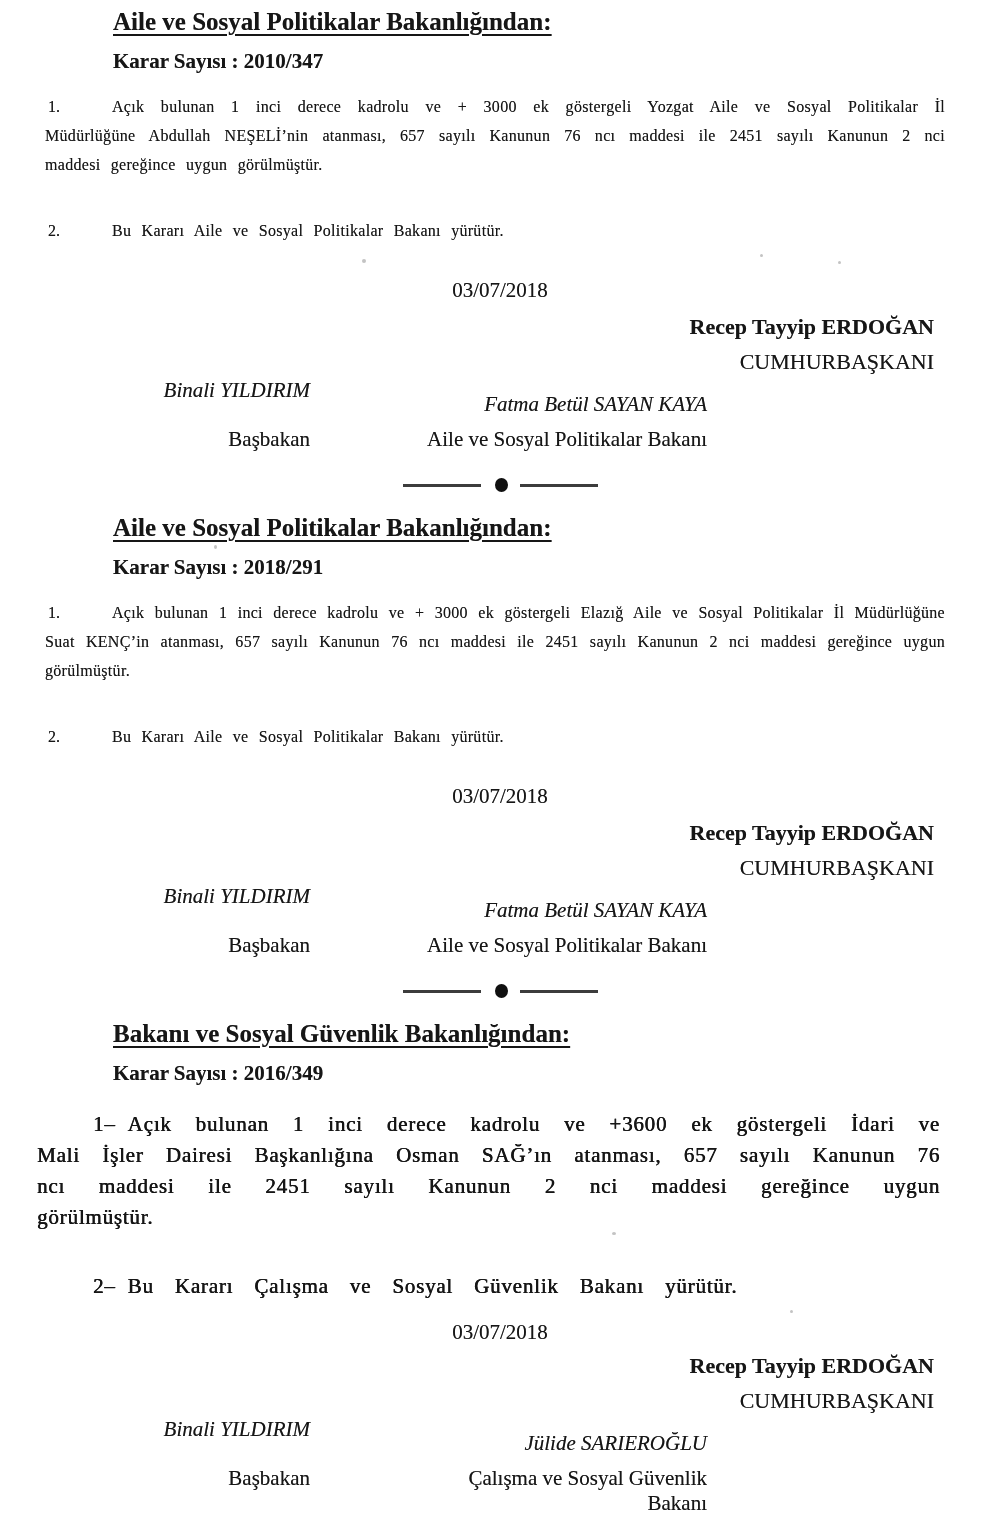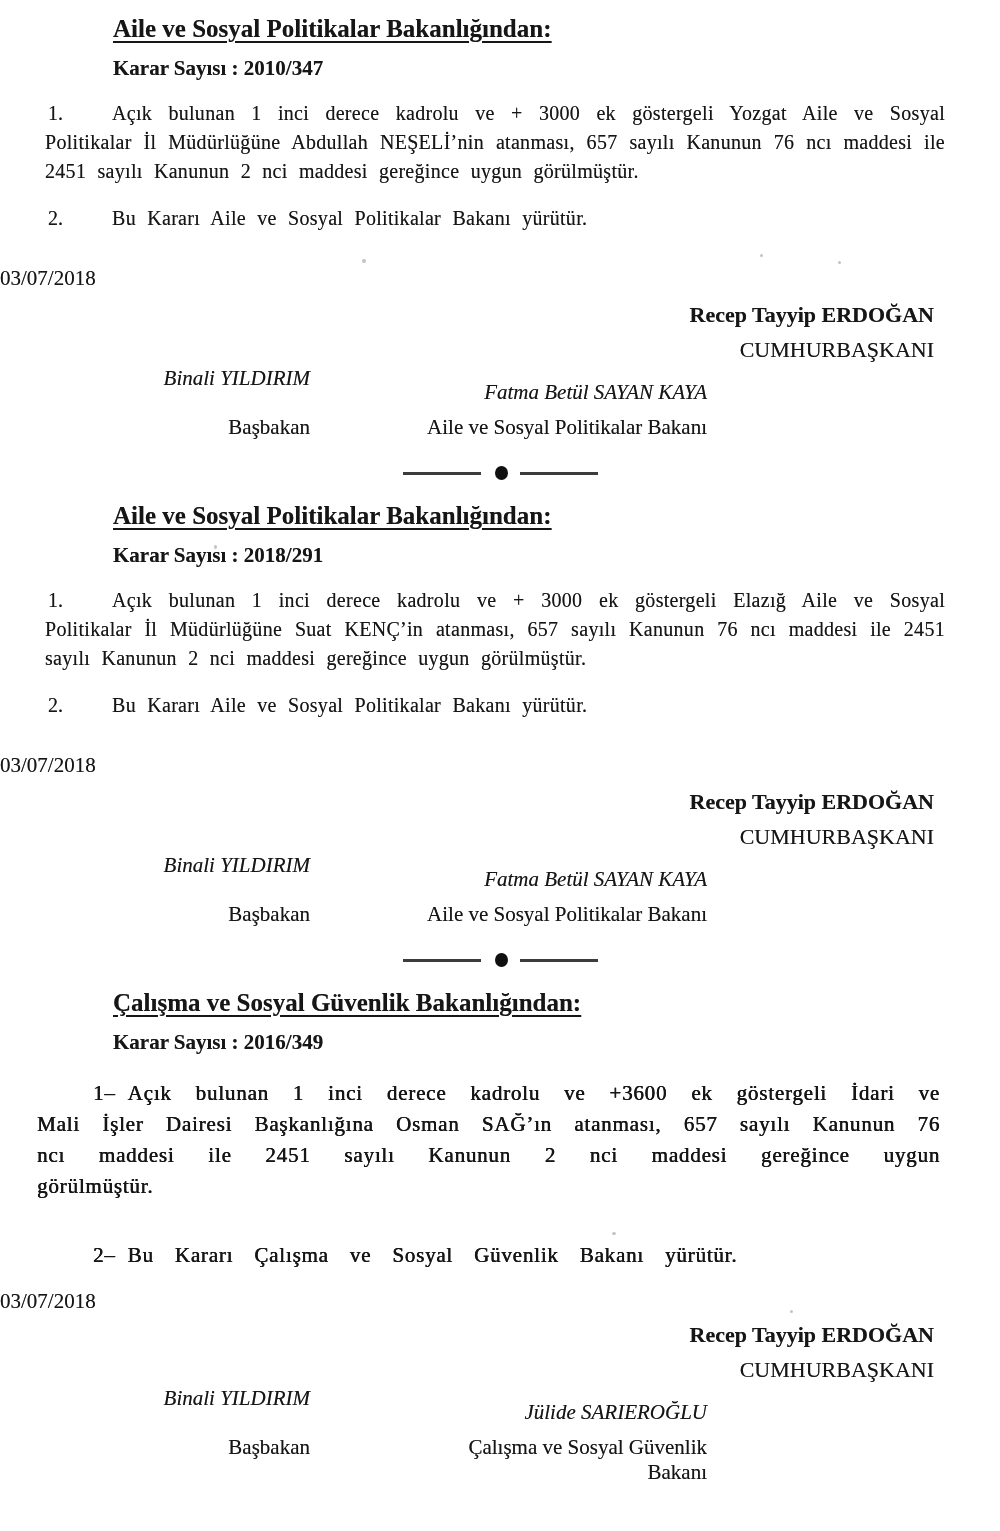--- a/index.html
+++ b/index.html
@@ -5,66 +5,66 @@
 <style>
   html, body { margin:0; padding:0; }
   body {
     width:1000px; height:1531px;
     background:#ffffff;
     color:#161616;
     font-family:"Liberation Serif", serif;
     overflow:hidden;
     position:relative;
   }
-  .page { padding-top:15px; }
+  .page { padding-top:8px; }
 
   .section-heading {
     margin:0 57px 0 113px;
     font-size:25px; line-height:28px;
     text-decoration:underline;
     text-decoration-thickness:2px;
     text-underline-offset:4px;
     text-shadow:0 0 .4px rgba(0,0,0,.5);
   }
   .karar {
     margin:13px 57px 0 113px;
     font-size:21px; line-height:24px;
     font-weight:bold;
     text-shadow:0 0 .3px rgba(0,0,0,.45);
   }
 
   .item {
     margin:0 55px 0 45px;
-    font-size:20px; line-height:29px;
+    font-size:16px; line-height:29px;
     text-align:justify;
     word-spacing:6px; letter-spacing:.3px;
     text-shadow:0 0 .35px rgba(0,0,0,.5);
   }
   .item.first  { margin-top:19px; }
-  .item.second { margin-top:18px; }
+  .item.second { margin-top:37px; }
   .hang .no {
     display:inline-block; width:67px; padding-left:3px;
     box-sizing:border-box; letter-spacing:0;
   }
 
   
   .s3 .item {
     font-size:21px; line-height:31px;
     margin-right:60px;
     word-spacing:15px; letter-spacing:.8px;
     text-shadow:.45px 0 0 currentColor, 0 0 .4px rgba(0,0,0,.6);
     margin-left:37px;
   }
   .s3 .item.first  { margin-top:24px; text-indent:56px; }
   .s3 .item.second { margin-top:38px; text-indent:56px; }
   .s3 .no { margin-right:12px; }
 
   .date {
     margin-top:33px;
-    text-align:left;
+    text-align:center;
     font-size:21px; line-height:25px;
     text-shadow:0 0 .35px rgba(0,0,0,.5);
   }
   .s3 .date { margin-top:18px; }
 
   .sig { position:relative; height:140px; margin-top:11px; }
   .s3 .sig { margin-top:8px; }
   .sig span { position:absolute; text-align:right; text-shadow:0 0 .35px rgba(0,0,0,.5); }
   .sig .president-name  { top:0;    left:634px; width:300px; font-weight:bold; font-size:22px; }
   .sig .president-title { top:35px; left:634px; width:300px; font-size:22px; }
@@ -128,21 +128,21 @@
     </div>
   </section>
 
   <div class="divider">
     <span class="dline left"></span>
     <span class="dbullet"></span>
     <span class="dline right"></span>
   </div>
 
   <section class="section s3">
-    <h2 class="section-heading">Çalışma ve Sosyal Güvenlik Bakanlığından:</h2>
+    <h2 class="section-heading">Bakanı ve Sosyal Güvenlik Bakanlığından:</h2>
     <div class="karar">Karar Sayısı : 2016/349</div>
     <p class="item first"><span class="no">1–</span><span>Açık bulunan 1 inci derece kadrolu ve +3600 ek göstergeli İdari ve Mali İşler Dairesi Başkanlığına Osman SAĞ’ın atanması, 657 sayılı Kanunun 76 ncı maddesi ile 2451 sayılı Kanunun 2 nci maddesi gereğince uygun görülmüştür.</span></p>
     <p class="item second"><span class="no">2–</span><span>Bu Kararı Çalışma ve Sosyal Güvenlik Bakanı yürütür.</span></p>
     <div class="date">03/07/2018</div>
     <div class="sig">
       <span class="president-name">Recep Tayyip ERDOĞAN</span>
       <span class="president-title">CUMHURBAŞKANI</span>
       <span class="pm-name">Binali YILDIRIM</span>
       <span class="minister-name">Jülide SARIEROĞLU</span>
       <span class="pm-title">Başbakan</span>

